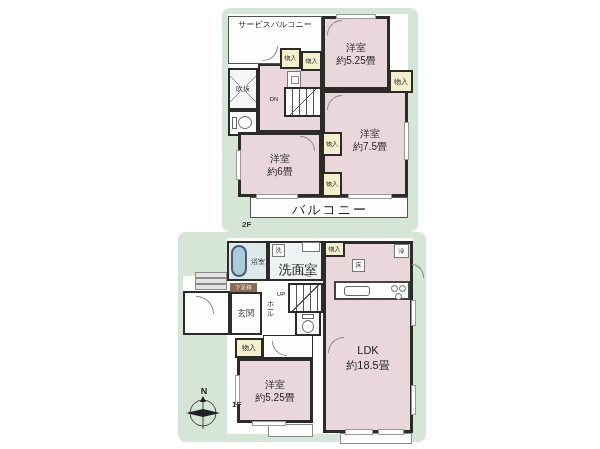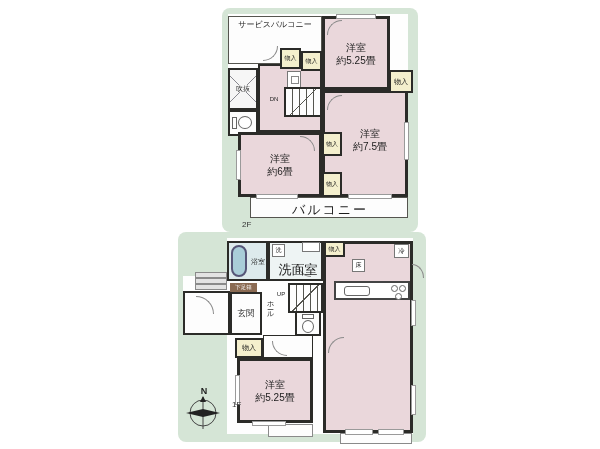--- a/index.html
+++ b/index.html
@@ -37,21 +37,21 @@
   .void-x{background:
       linear-gradient(45deg,transparent 49.4%,#88888f 49.4%,#88888f 50.6%,transparent 50.6%),
       linear-gradient(-45deg,transparent 49.4%,#88888f 49.4%,#88888f 50.6%,transparent 50.6%);
     background-color:#f6f6f6;border:2px solid var(--wall);z-index:2;}
   .void-tag{background:#f6f6f6;padding:0 1px;}
   .wc-bowl{background:#fff;border:1px solid #666;border-radius:50%;}
   .wc-tank{background:#fff;border:1px solid #666;}
   .tub{background:var(--tub-blue);border:2px solid #557;border-radius:8px;z-index:3;}
   .step{background:#e3e3e3;border:1px solid #8a8a8a;z-index:2;}
   .dot{width:5px;height:5px;border:1px solid #666;border-radius:50%;background:#fff;}
-  .floor-tag{z-index:5;font-size:8px;font-weight:normal;color:#333;}
+  .floor-tag{z-index:5;font-size:8px;font-weight:bold;color:#333;}
   .vtext{writing-mode:vertical-rl;letter-spacing:1px;}
 </style>
 </head>
 <body>
 
 <div id="canvas">
 
   <div class="abs panel" style="left:222px;top:8px;width:196px;height:224px;"></div>
   <div class="abs panel" style="left:178px;top:232px;width:248px;height:210px;"></div>
 
@@ -148,20 +148,24 @@
   <div class="abs fixture" style="left:352px;top:259px;width:13px;height:13px;display:flex;align-items:center;justify-content:center;font-size:6px;">
       <span>床</span>
     </div>
   <div class="abs fixture" style="left:334px;top:281px;width:76px;height:19px;border:2px solid #444;">
     <div class="abs" style="left:8px;top:3px;width:26px;height:10px;border:1px solid #666;border-radius:3px;background:#fff;"></div>
     <div class="abs" style="left:52px;top:2px;width:20px;height:12px;display:flex;gap:1px;flex-wrap:wrap;align-items:center;justify-content:center;">
       <div class="dot"></div>
         <div class="dot"></div>
         <div class="dot"></div>
     </div>
+  </div>
+  <div class="abs room-label" style="left:328px;top:341px;width:80px;height:34px;font-size:11px;">
+    <span>LDK</span>
+    <span>約18.5畳</span>
   </div>
   <div class="abs arc arc-tr" style="left:412px;top:264px;width:12px;height:14px;"></div>
   <div class="abs arc arc-tl" style="left:328px;top:337px;width:16px;height:16px;"></div>
   <div class="abs win" style="left:411px;top:300px;width:5px;height:26px;"></div>
   <div class="abs win" style="left:411px;top:385px;width:5px;height:30px;"></div>
   <div class="abs win" style="left:345px;top:429px;width:28px;height:6px;"></div>
   <div class="abs win" style="left:378px;top:429px;width:26px;height:6px;"></div>
 
   <div class="abs stairs" style="left:288px;top:283px;width:35px;height:30px;"></div>
   <div class="abs small-label tiny" style="left:274px;top:291px;width:14px;">UP</div>

